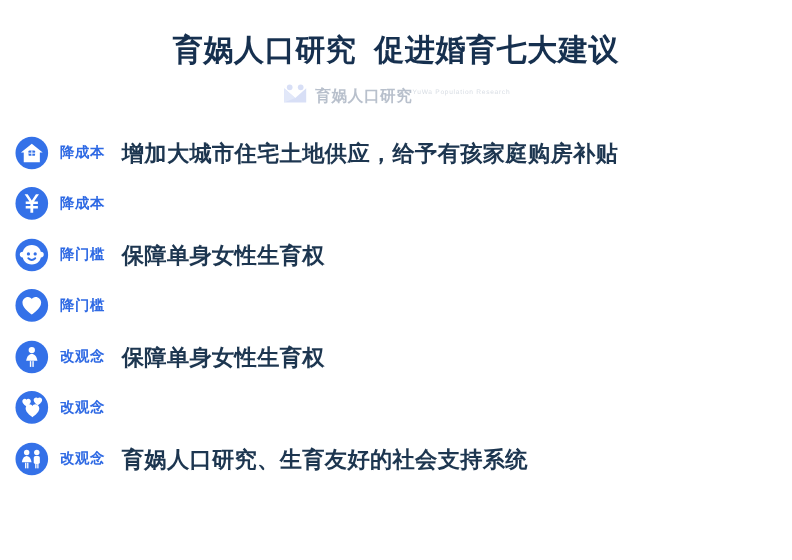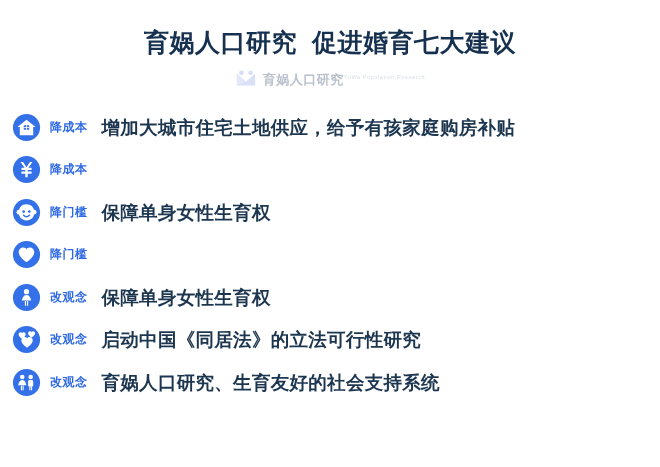--- a/index.html
+++ b/index.html
@@ -191,21 +191,20 @@
   <div class="rec-row">
     <span class="rec-icon">
       <svg viewBox="0 0 32 32" width="29" height="29">
         <circle cx="16" cy="16" r="15" fill="#3471e8"></circle>
         <path d="M11.2 15.3 C11.2 15.3 7.3 12.8 7.3 10.4 C7.3 9 8.4 8 9.6 8 C10.4 8 10.9 8.4 11.2 8.9 C11.5 8.4 12 8 12.8 8 C14 8 15.1 9 15.1 10.4 C15.1 12.8 11.2 15.3 11.2 15.3 Z" fill="#ffffff"></path>
         <path d="M21.6 14.1 C21.6 14.1 17.7 11.6 17.7 9.2 C17.7 7.8 18.8 6.8 20 6.8 C20.8 6.8 21.3 7.2 21.6 7.7 C21.9 7.2 22.4 6.8 23.2 6.8 C24.4 6.8 25.5 7.8 25.5 9.2 C25.5 11.6 21.6 14.1 21.6 14.1 Z" fill="#ffffff"></path>
         <path d="M16.6 25 C16.6 25 10.3 21 10.3 17.1 C10.3 14.8 12.1 13.2 14 13.2 C15.3 13.2 16.1 13.9 16.6 14.6 C17.1 13.9 17.9 13.2 19.2 13.2 C21.1 13.2 22.9 14.8 22.9 17.1 C22.9 21 16.6 25 16.6 25 Z" fill="#ffffff"></path>
       </svg>
     </span>
     <span class="rec-tag">改观念</span>
-    <span class="rec-text">启动中国《同居法》的立法可行性研究</span>
   </div>
 
   <div class="rec-row">
     <span class="rec-icon">
       <svg viewBox="0 0 32 32" width="29" height="29">
         <circle cx="16" cy="16" r="15" fill="#3471e8"></circle>
 
         <circle cx="11.3" cy="10" r="2.5" fill="#ffffff"></circle>
         <path d="M11.3 13.3 C13.5 13.3 15.1 15.2 15.8 19 L6.8 19 C7.5 15.2 9.1 13.3 11.3 13.3 Z" fill="#ffffff"></path>
         <rect x="9.8" y="19.4" width="1.2" height="5.2" fill="#ffffff"></rect>

